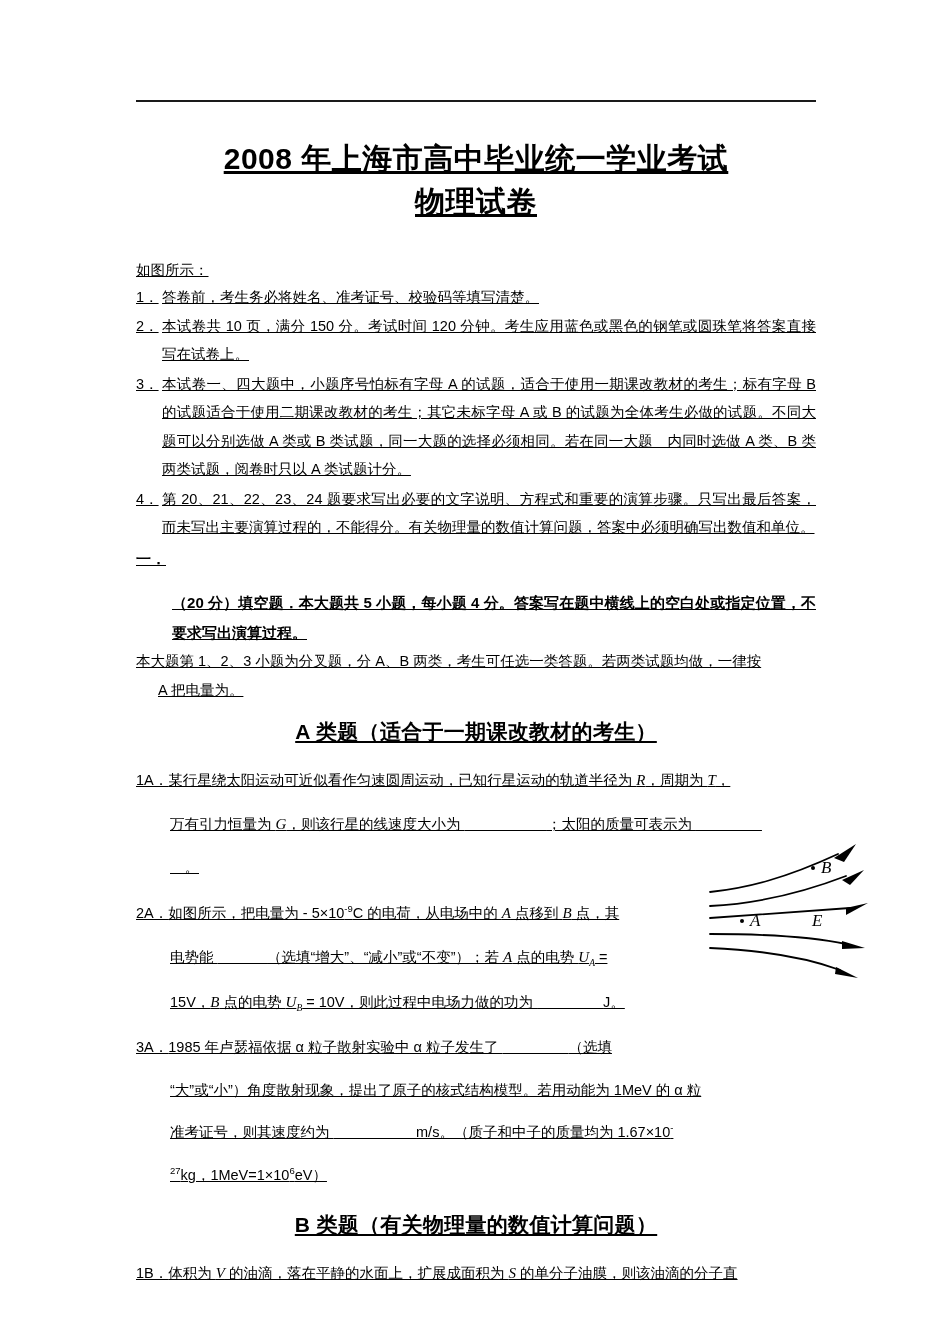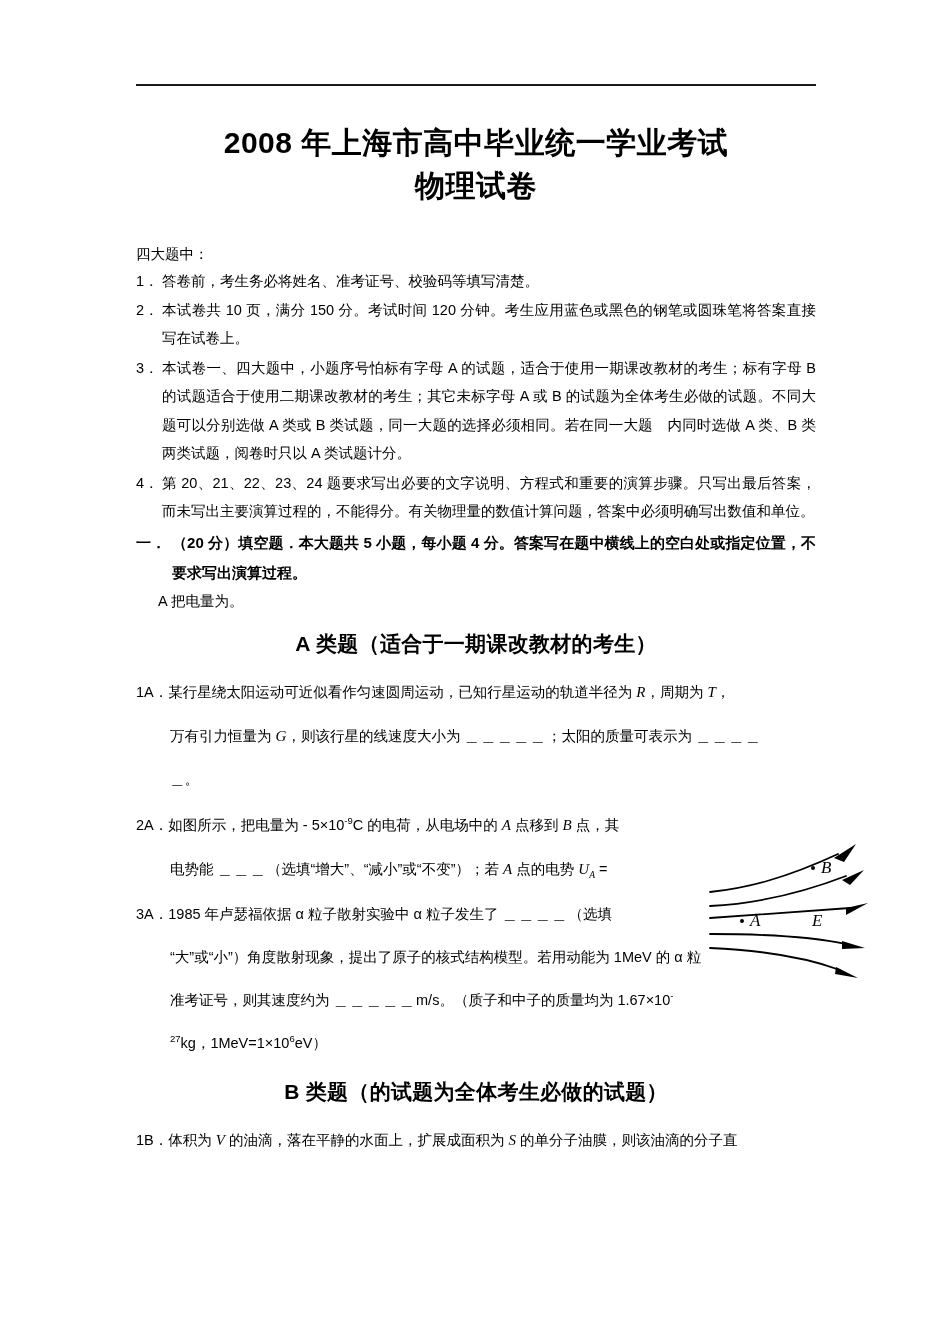--- a/index.html
+++ b/index.html
@@ -18,22 +18,23 @@
   .page {
     position: relative;
     width: 950px;
     height: 1344px;
     box-sizing: border-box;
     padding: 0;
   }
   .content {
     position: absolute;
     left: 136px;
-    top: 0;
+    top: 16px;
     width: 680px;
+    text-decoration: underline;
   }
   .top-rule {
     margin-top: 84px;
     height: 0;
     border: 0;
     border-top: 2.2px solid #1a1a1a;
     width: 680px;
   }
   .doc-title {
     margin: 36px 0 0 0;
@@ -66,21 +67,21 @@
   }
 
   .sec-head {
     display: flex;
     font-size: 15px;
     font-weight: bold;
     line-height: 1.96;
     margin-top: 3px;
   }
   .sec-head .num { width: 36px; flex: 0 0 36px; }
-  .sec-head .body { flex: 1 1 auto; text-align: justify; }
+  .sec-head .body { flex: 1 1 auto; text-align: justify; margin-top: 44px; }
 
   .plain-para {
     font-size: 14.5px;
     line-height: 1.96;
     text-align: justify;
   }
   .plain-para .hang { display: block; padding-left: 22px; }
 
   .centered-head {
     text-align: center;
@@ -122,21 +123,21 @@
 
   <div class="content">
 
     <hr class="top-rule">
 
     <div class="doc-title">
       <span>2008 年上海市高中毕业统一学业考试</span>
       <span class="ln2">物理试卷</span>
     </div>
 
-    <div class="notice-head">四大题中：</div>
+    <div class="notice-head">如图所示：</div>
 
     <div class="note">
       <span class="num">1．</span>
       <span class="body">答卷前，考生务必将姓名、准考证号、校验码等填写清楚。</span>
     </div>
     <div class="note">
       <span class="num">2．</span>
       <span class="body">本试卷共 10 页，满分 150 分。考试时间 120 分钟。考生应用蓝色或黑色的钢笔或圆珠笔将答案直接写在试卷上。</span>
     </div>
     <div class="note">
@@ -147,44 +148,46 @@
       <span class="num">4．</span>
       <span class="body">第 20、21、22、23、24 题要求写出必要的文字说明、方程式和重要的演算步骤。只写出最后答案，而未写出主要演算过程的，不能得分。有关物理量的数值计算问题，答案中必须明确写出数值和单位。</span>
     </div>
 
     <div class="sec-head">
       <span class="num">一．</span>
       <span class="body">（20 分）填空题．本大题共 5 小题，每小题 4 分。答案写在题中横线上的空白处或指定位置，不要求写出演算过程。</span>
     </div>
 
     <div class="plain-para">
+      <span>本大题第 1、2、3 小题为分叉题，分 A、B 两类，考生可任选一类答题。若两类试题均做，一律按</span>
       <span class="hang">A 把电量为。</span>
     </div>
 
     <div class="centered-head">A 类题（适合于一期课改教材的考生）</div>
 
     <div class="q">
       <span class="qline"><span>1A．</span><span>某行星绕太阳运动可近似看作匀速圆周运动，已知行星运动的轨道半径为 </span><i class="v">R</i><span>，周期为 </span><i class="v">T</i><span>，</span></span>
       <span class="qline ind"><span>万有引力恒量为 </span><i class="v">G</i><span>，则该行星的线速度大小为 </span><span class="blank">＿＿＿＿＿</span><span>；太阳的质量可表示为 </span><span class="blank">＿＿＿＿</span></span>
       <span class="qline ind">＿。</span>
     </div>
 
     <div class="q">
       <span class="qline"><span>2A．</span><span>如图所示，把电量为 - 5×10</span><sup class="sp">-9</sup><span>C 的电荷，从电场中的 </span><i class="v">A</i><span> 点移到 </span><i class="v">B</i><span> 点，其</span></span>
       <span class="qline ind"><span>电势能 </span><span class="blank">＿＿＿</span><span>（选填“增大”、“减小”或“不变”）；若 </span><i class="v">A</i><span> 点的电势 </span><i class="v">U</i><sub class="sb">A</sub><span> =</span></span>
+      <span class="qline ind"><span>15V，</span><i class="v">B</i><span> 点的电势 </span><i class="v">U</i><sub class="sb">B</sub><span> = 10V，则此过程中电场力做的功为 </span><span class="blank">＿＿＿＿</span><span>J。</span></span>
     </div>
 
     <div class="q">
       <span class="qline"><span>3A．</span><span>1985 年卢瑟福依据 α 粒子散射实验中 α 粒子发生了 </span><span class="blank">＿＿＿＿</span><span>（选填</span></span>
       <span class="qline ind">“大”或“小”）角度散射现象，提出了原子的核式结构模型。若用动能为 1MeV 的 α 粒</span>
       <span class="qline ind"><span>准考证号，则其速度约为 </span><span class="blank">＿＿＿＿＿</span><span>m/s。（质子和中子的质量均为 1.67×10</span><sup class="sp">-</sup></span>
       <span class="qline ind"><sup class="sp">27</sup><span>kg，1MeV=1×10</span><sup class="sp">6</sup><span>eV）</span></span>
     </div>
 
-    <div class="centered-head">B 类题（的试题为全体考生必做的试题）</div>
+    <div class="centered-head">B 类题（有关物理量的数值计算问题）</div>
 
     <div class="q">
       <span class="qline"><span>1B．</span><span>体积为 </span><i class="v">V</i><span> 的油滴，落在平静的水面上，扩展成面积为 </span><i class="v">S</i><span> 的单分子油膜，则该油滴的分子直</span></span>
     </div>
 
   </div>
 
   <div class="ef-diagram">
     <svg width="180" height="142" viewBox="0 0 180 142" xmlns="http://www.w3.org/2000/svg">
       <g fill="none" stroke="#000000" stroke-width="1.8" stroke-linecap="round">

